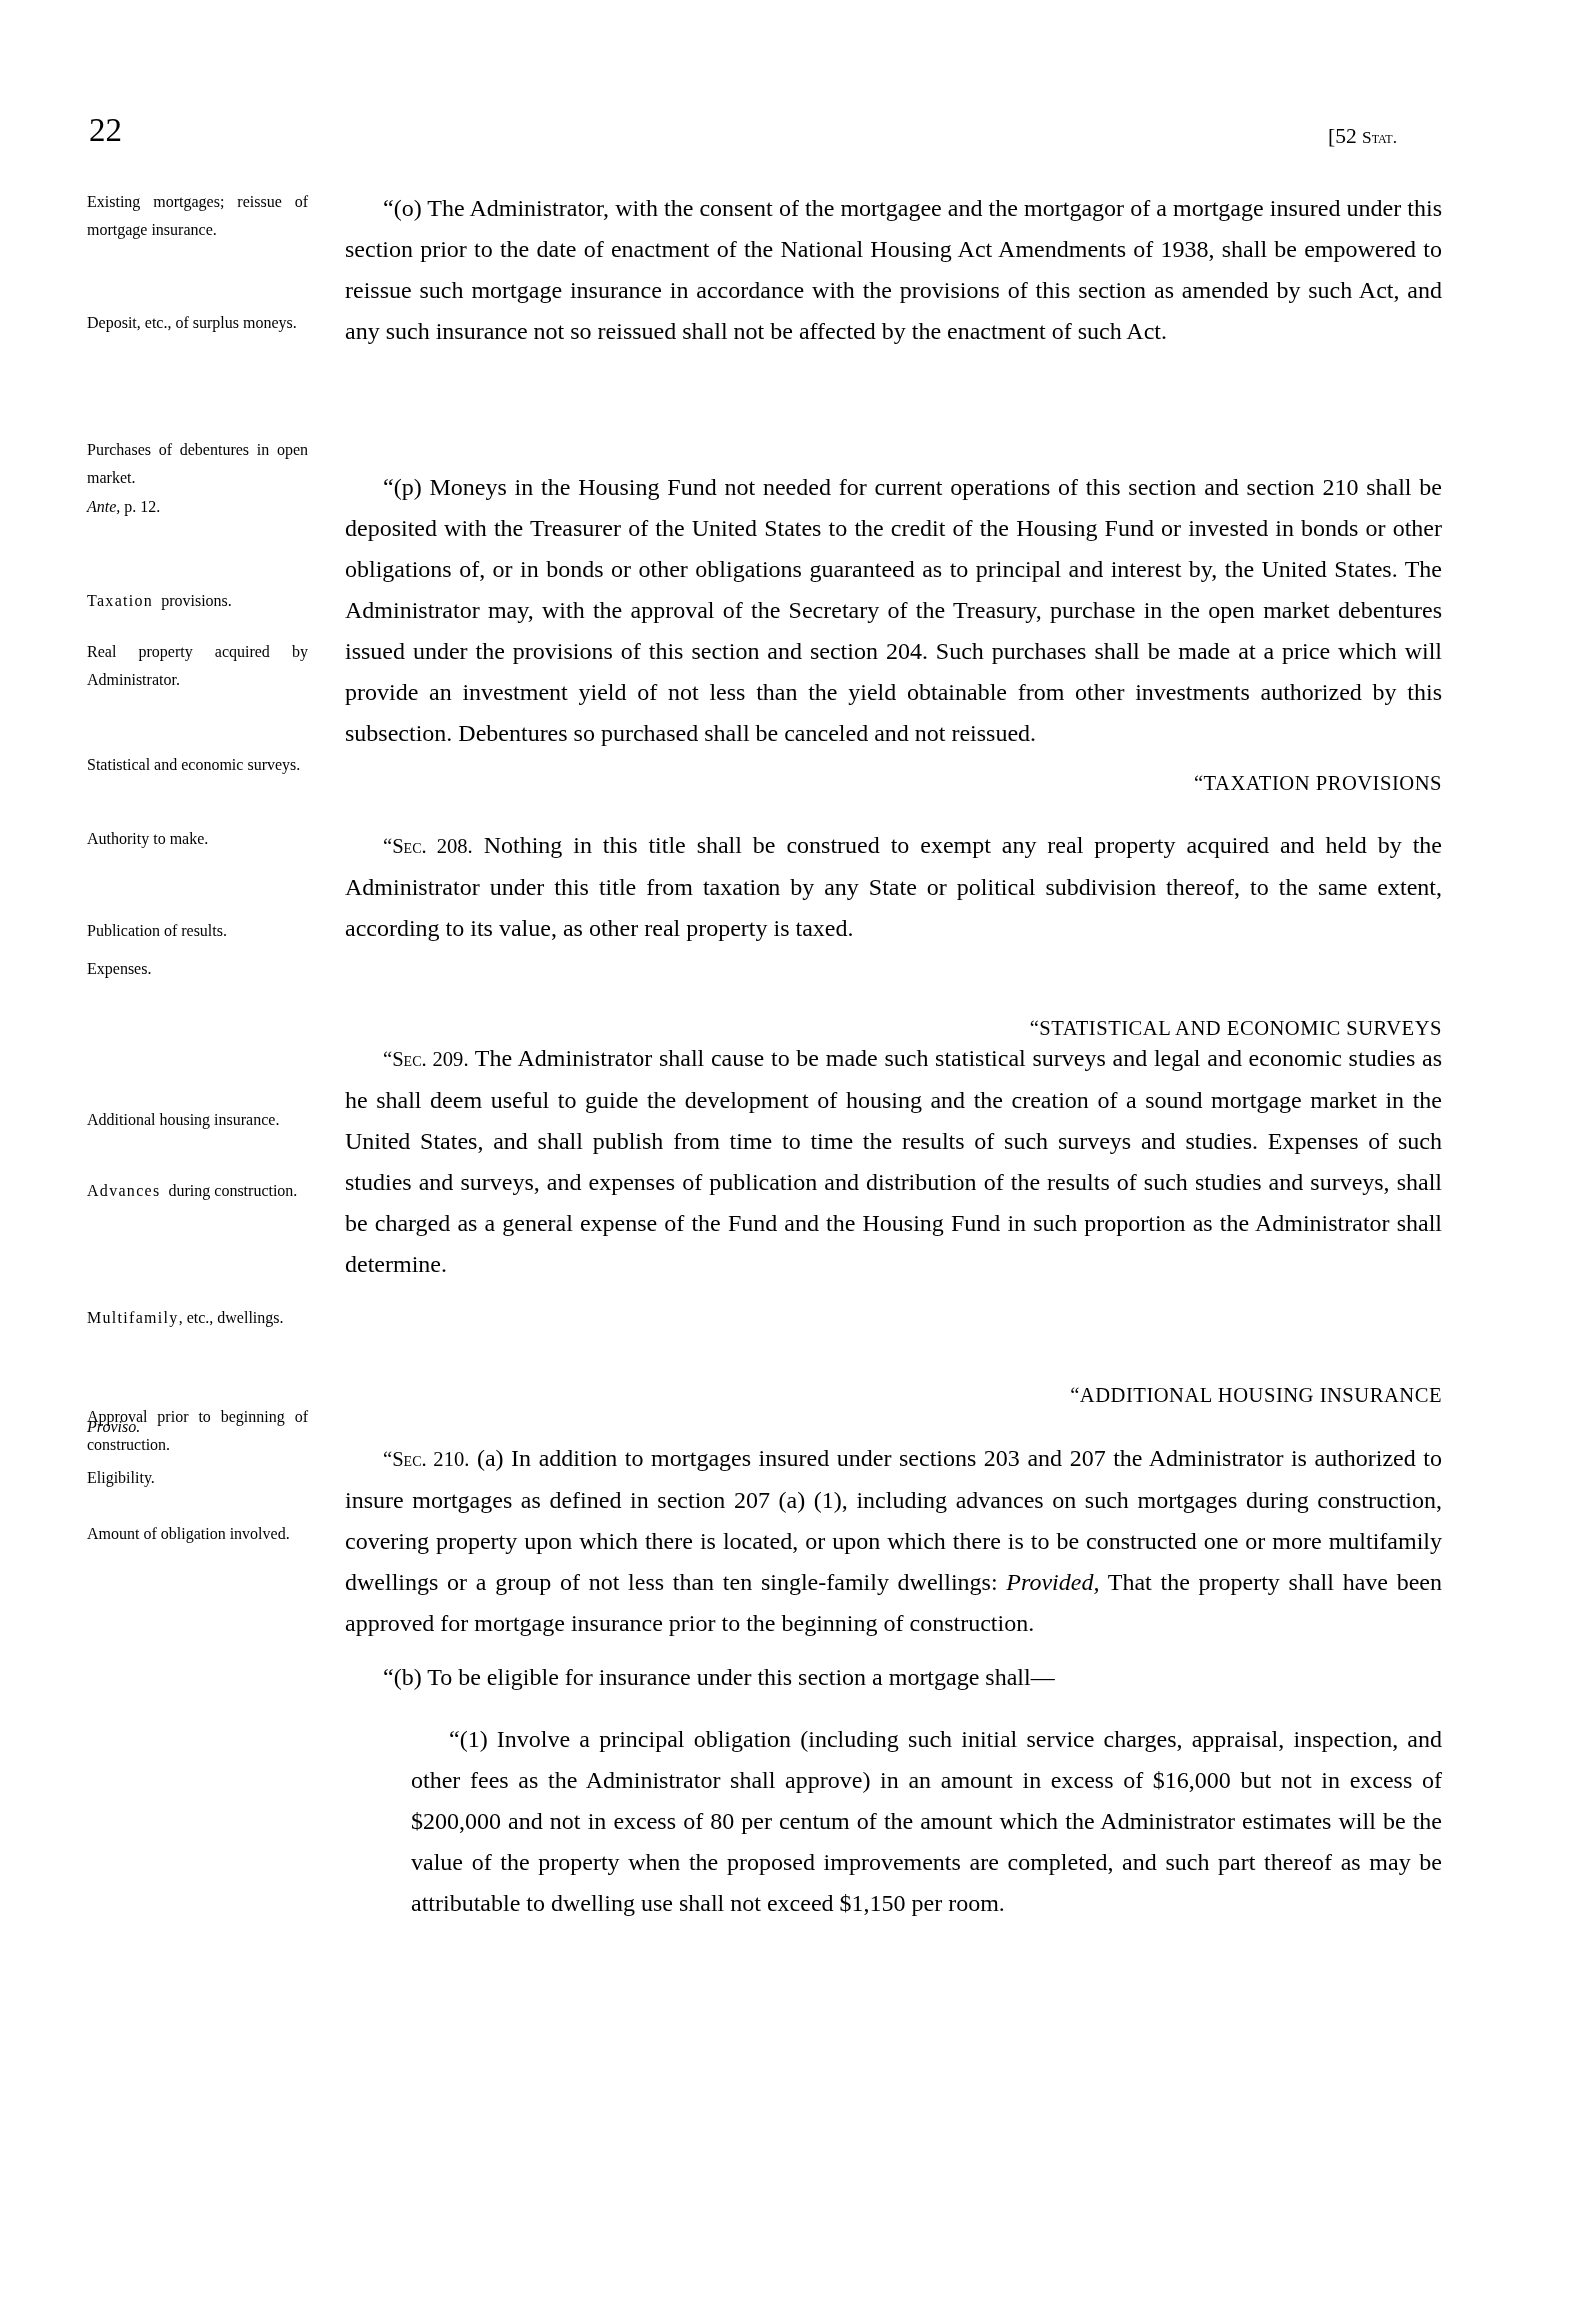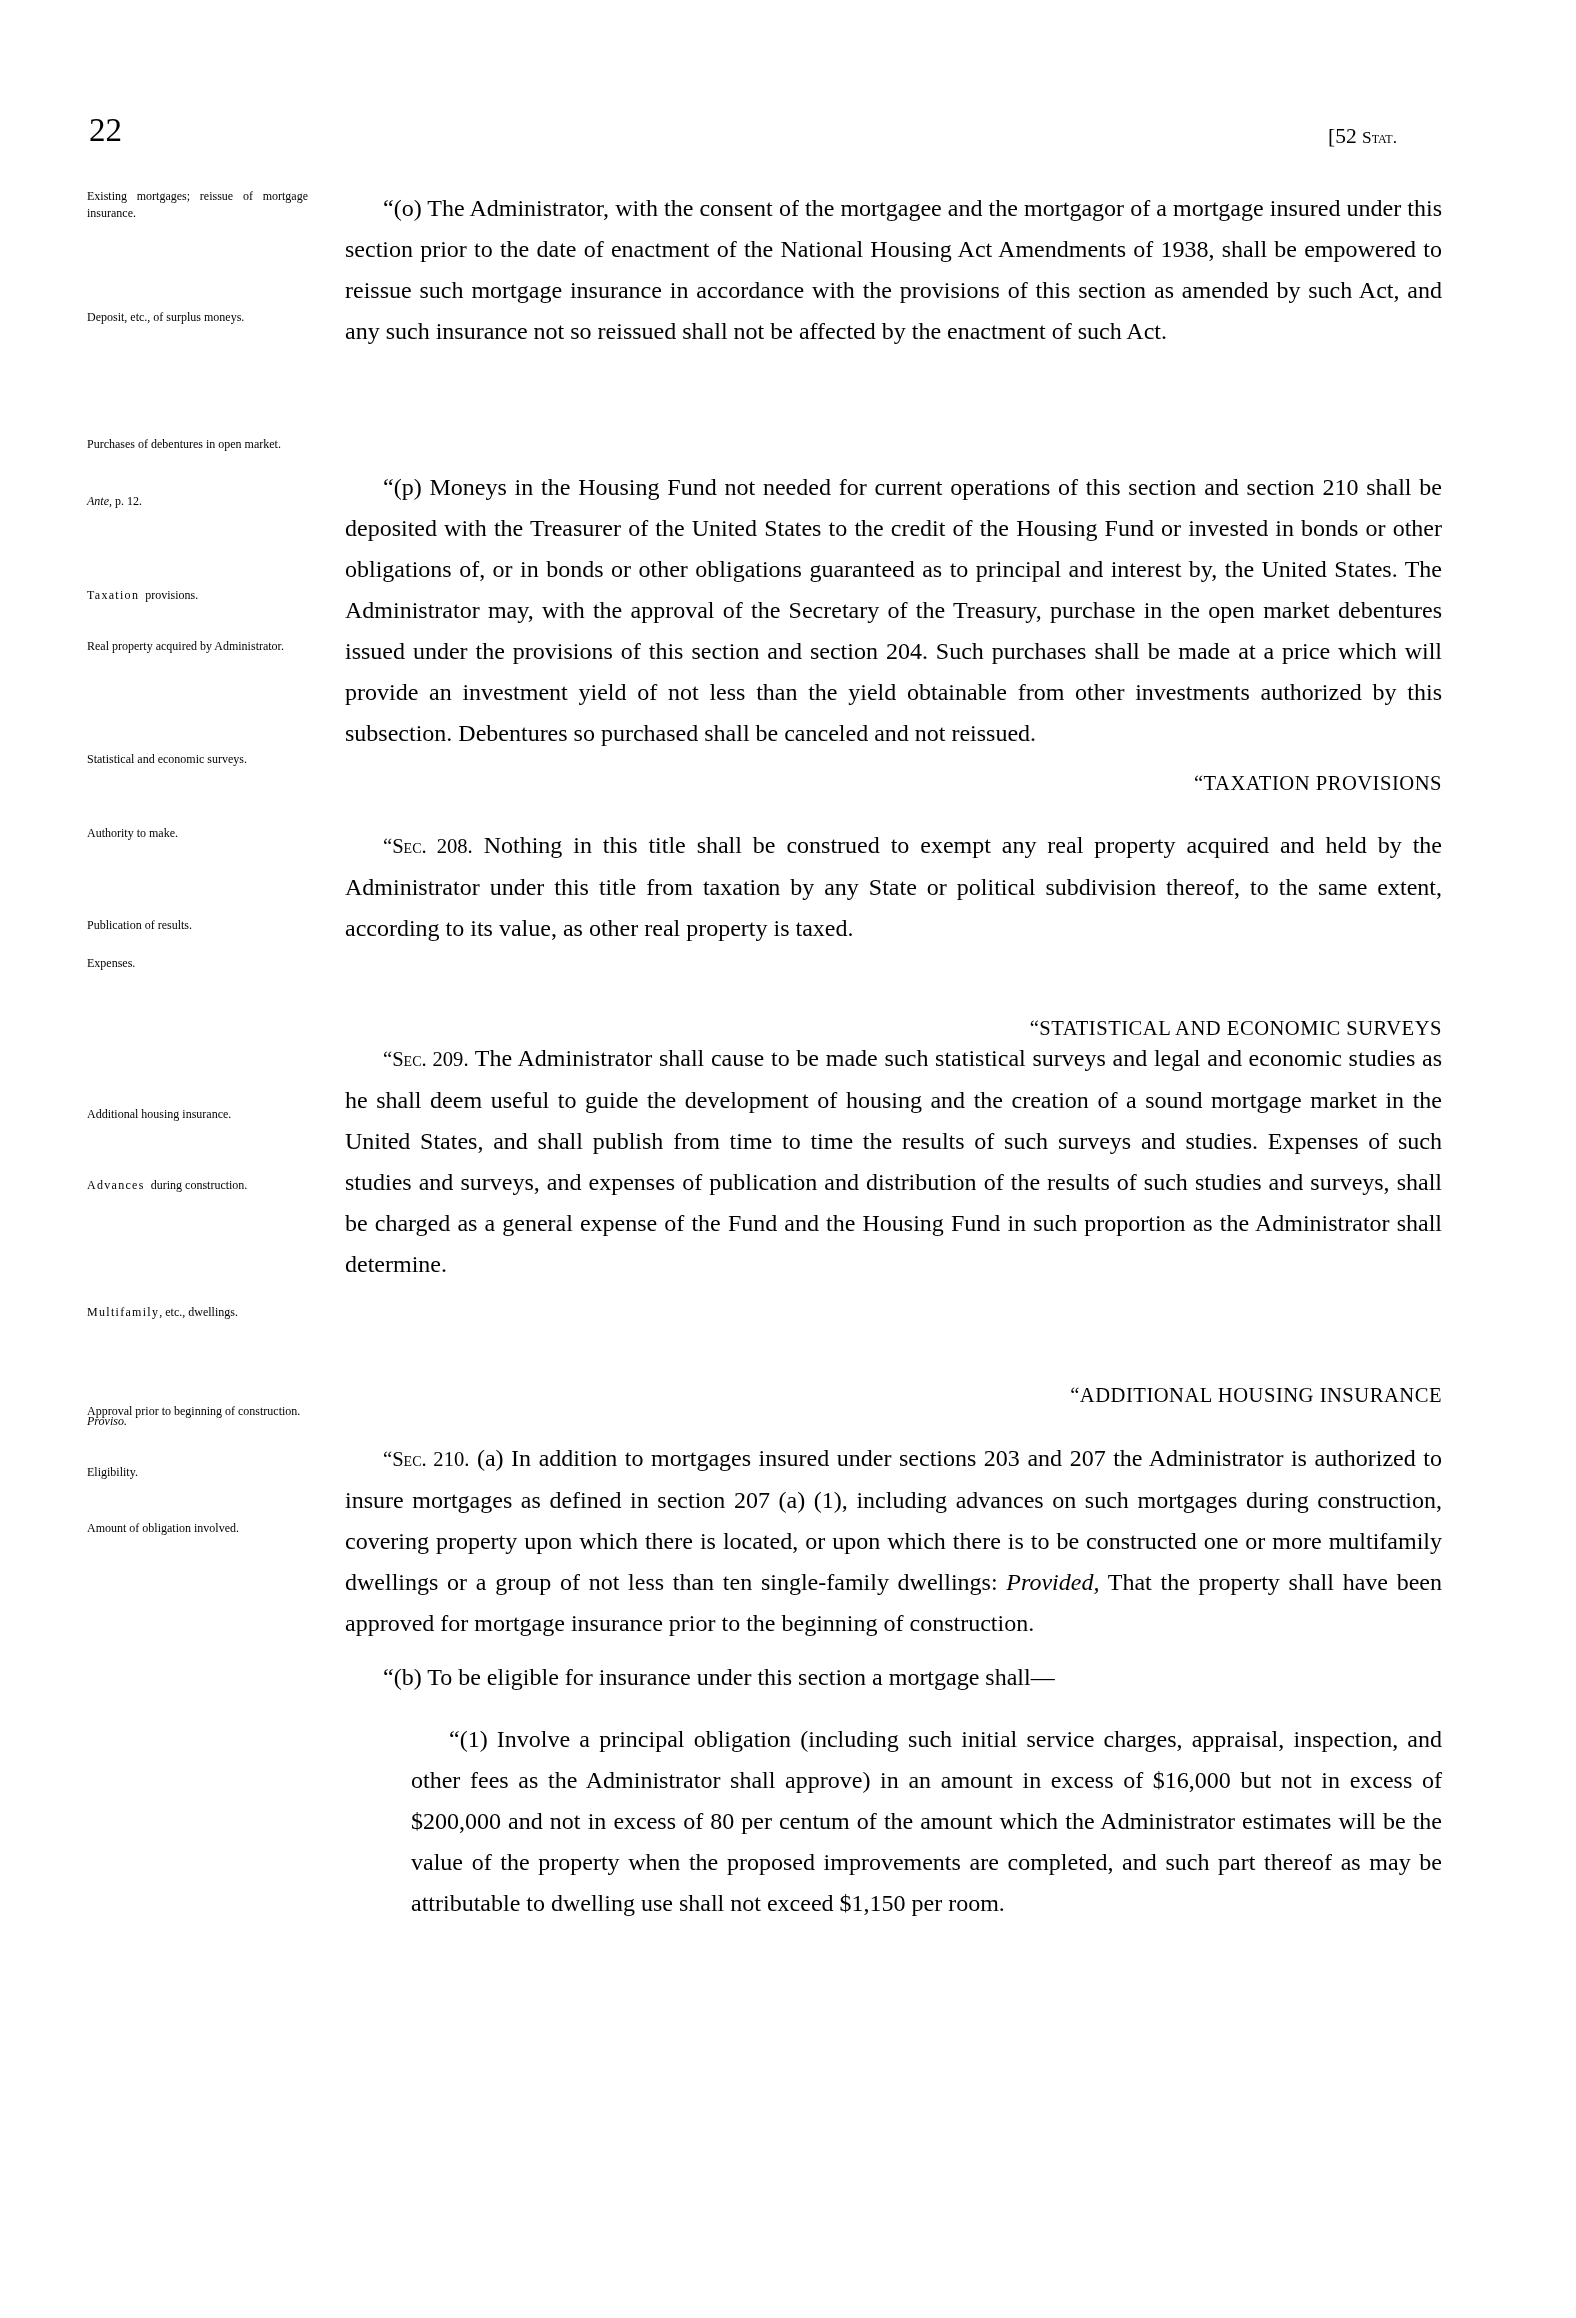--- a/index.html
+++ b/index.html
@@ -73,22 +73,22 @@
     position: absolute;
     left: 345px;
     top: 0;
     width: 1097px;
   }
 
   
   .note {
     position: absolute;
     width: 221px;
-    font-size: 12px;
-    line-height: 17px;
+    font-size: 16px;
+    line-height: 28px;
     font-family: "Liberation Serif", serif;
     text-align: justify;
     text-align-last: left;
   }
   .note i {
     font-style: italic;
   }
   .note .sp {
     letter-spacing: 1.3px;
   }

